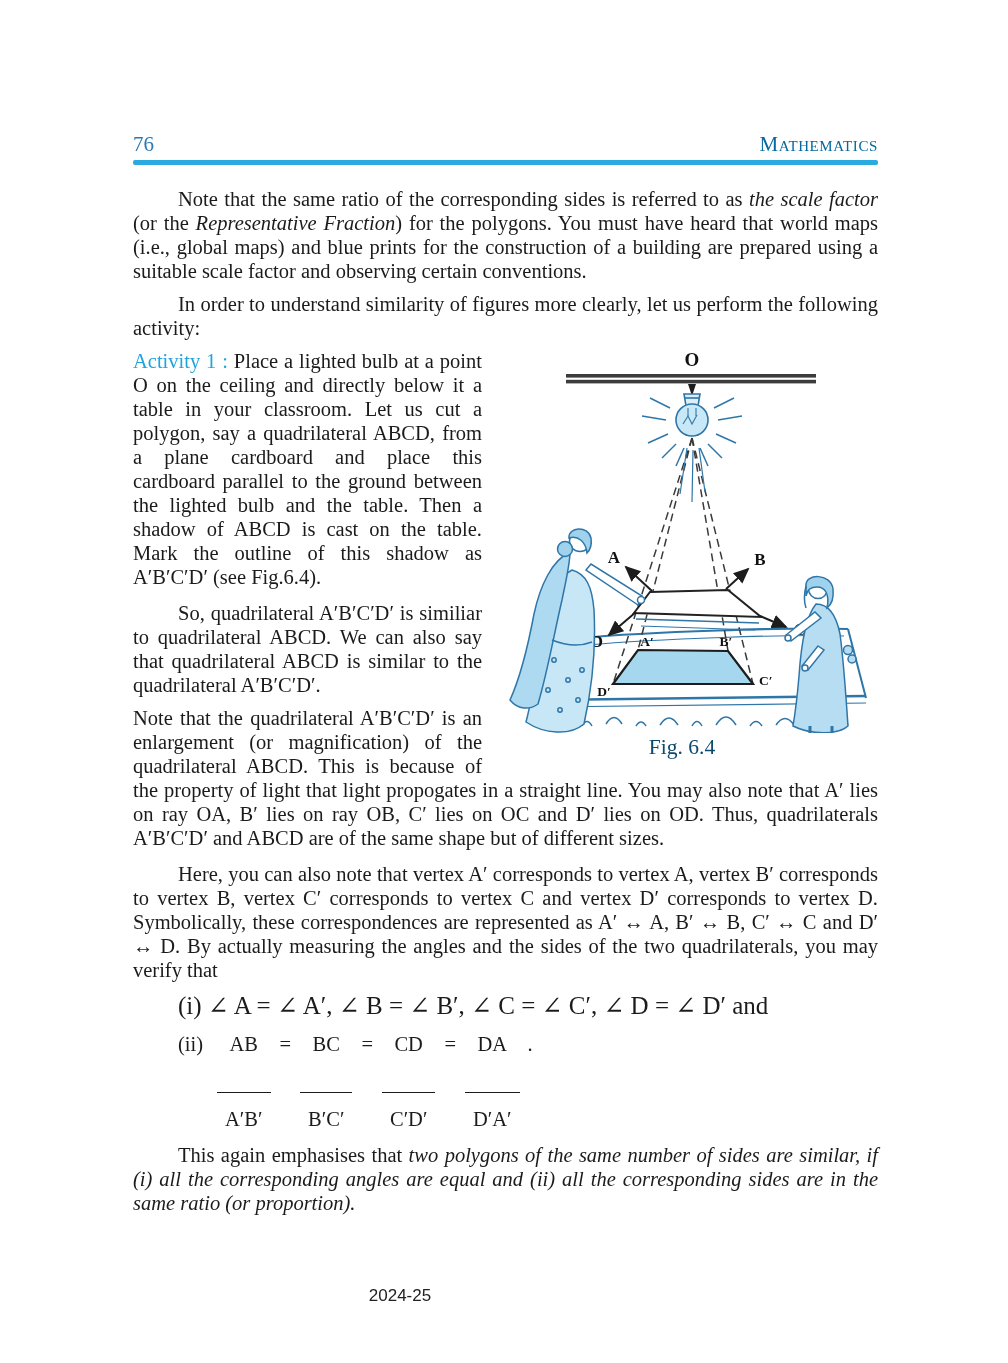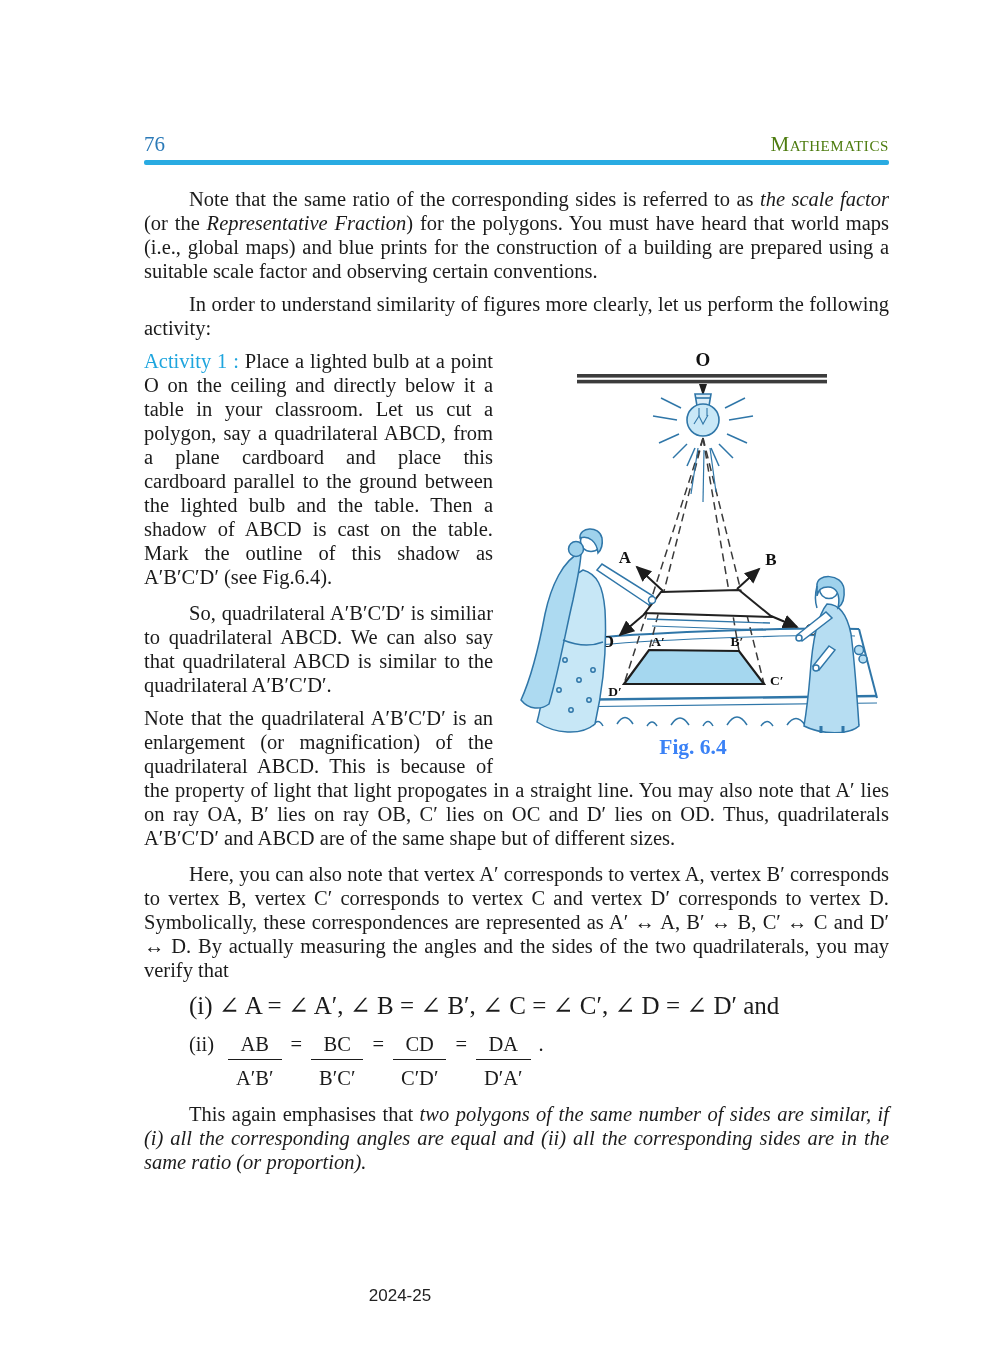--- a/index.html
+++ b/index.html
@@ -1,48 +1,48 @@
 <!DOCTYPE html>
 <html><head>
 <meta charset="utf-8">
 <style>
   html,body{margin:0;padding:0;background:#ffffff;}
   body{
     width:1008px;height:1363px;position:relative;
     font-family:"Liberation Serif","DejaVu Serif",serif;
     color:#1b1b1b;overflow:hidden;
   }
-  .content{position:absolute;left:144px;top:132px;width:745px;}
+  .content{position:absolute;left:133px;top:132px;width:745px;}
   
   .hdr{display:flex;justify-content:space-between;align-items:baseline;}
   .pageno{font-size:21px;color:#2b7ab8;}
-  .hdrtitle{font-variant:small-caps;font-size:21px;letter-spacing:.6px;color:#4d7c0f;}
+  .hdrtitle{font-variant:small-caps;font-size:21px;letter-spacing:.6px;color:#0369a1;}
   .rule{height:5px;background:#29abe2;margin-top:3px;border-radius:2px;}
   
   p.para{margin:0;text-align:justify;font-size:20.5px;line-height:24px;}
   .indent{text-indent:45px;}
   .mt{margin-top:9px !important;}
   .mt2{margin-top:12px !important;}
   .act-label{font-weight:normal;color:#1ea5de;}
   
   figure.figwrap{
     float:right;width:410px;margin:8px -26px 6px 12px;padding:0;
   }
   figure.figwrap svg{display:block;}
   .figcaption{
     text-align:center;padding-right:34px;margin-top:2px;
-    font-weight:bold;font-size:21.5px;color:#3b82f6;
+    font-weight:normal;font-size:21.5px;color:#0c4a6e;
   }
   
   .eq1{margin:10px 0 0 45px;font-size:25px;line-height:27px;text-align:left;}
   .eq2{margin:14px 0 2px 45px;font-size:20.5px;display:flex;}
   .eq2 .lbl{margin-right:14px;}
   .frac{display:inline-block;text-align:center;vertical-align:middle;}
   .frac .num{display:block;padding:0 8px 3px;}
-  .frac .den{display:block;border-top:1.7px solid #1b1b1b;padding:7px 8px 0;}
+  .frac .den{display:block;border-top:1.7px solid #1b1b1b;padding:15px 8px 0;margin-top:33px;}
   .eqs{margin:0 9px;}
   .endmark{margin-left:8px;}
   
   .footer{
     position:absolute;left:0;top:1286px;width:800px;text-align:center;
     font-family:"Liberation Sans","DejaVu Sans",sans-serif;font-size:17px;color:#222;
   }
   i{font-style:italic;}
 </style>
 </head>

